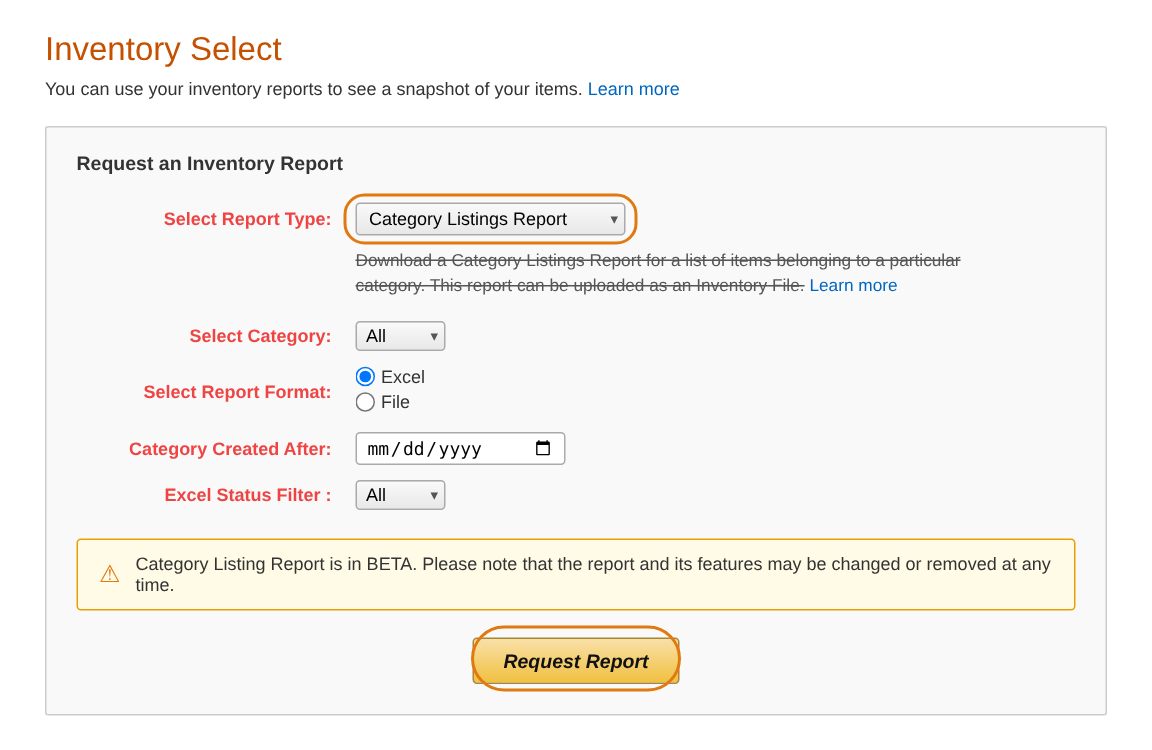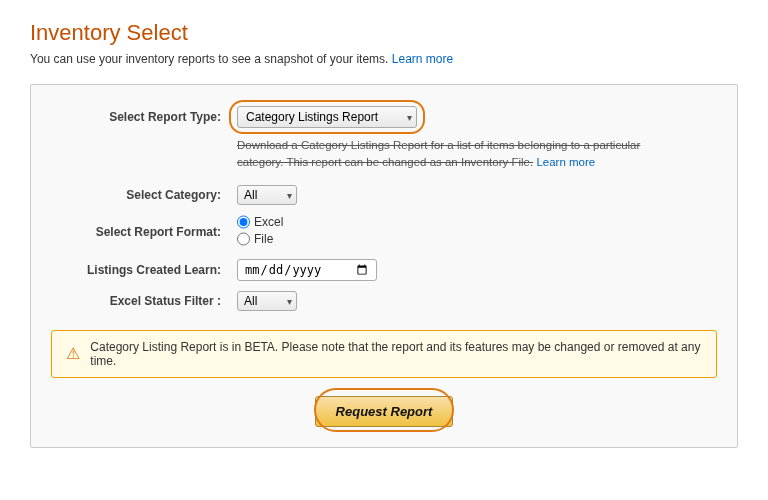--- a/index.html
+++ b/index.html
@@ -42,21 +42,21 @@
       border-collapse: collapse;
     }
     .form-table td {
       padding: 5px 6px;
       vertical-align: middle;
     }
     .form-table td.label {
       text-align: right;
       font-size: 12px;
       font-weight: bold;
-      color: #404040;
+      color: #ef4444;
       width: 180px;
       padding-right: 10px;
     }
     .form-table td.field {
       font-size: 12px;
     }
     .report-type-select {
       border: 1px solid #aaa;
       background: linear-gradient(to bottom, #f9f9f9, #e8e8e8);
       font-size: 12px;
@@ -190,41 +190,42 @@
 </head>
 <body>
 
 <h1 class="page-title">Inventory Select</h1>
 <p class="page-subtitle">
   <span>You can use your inventory reports to see a snapshot of your items.</span>
   <a href="#">Learn more</a>
 </p>
 
 <div class="panel">
+  <div class="panel-title">Request an Inventory Report</div>
 
   <table class="form-table">
     <tbody>
       <tr>
         <td class="label">Select Report Type:</td>
         <td class="field">
           <div style="position:relative; display:inline-block;">
             <div class="report-type-circle"></div>
             <div class="select-wrapper">
               <select class="report-type-select">
                 <option>Category Listings Report</option>
               </select>
             </div>
           </div>
         </td>
       </tr>
       <tr class="desc-row">
         <td class="label"></td>
         <td class="field">
           <div class="description-text">
-            <s>Download a Category Listings Report for a list of items belonging to a particular category. This report can be changed as an Inventory File.</s>
+            <s>Download a Category Listings Report for a list of items belonging to a particular category. This report can be uploaded as an Inventory File.</s>
             <a href="#">Learn more</a>
           </div>
         </td>
       </tr>
       <tr>
         <td class="label">Select Category:</td>
         <td class="field">
           <div class="select-wrapper">
             <select class="category-select">
               <option>All</option>
@@ -239,21 +240,21 @@
             <input type="radio" name="format" checked="" style="">
             <span>Excel</span>
           </label>
           <label class="radio-label">
             <input type="radio" name="format" style="">
             <span>File</span>
           </label>
         </td>
       </tr>
       <tr>
-        <td class="label">Listings Created Learn:</td>
+        <td class="label">Category Created After:</td>
         <td class="field">
           <input type="date" class="date-input" placeholder="yyyy-mm-dd" style="">
         </td>
       </tr>
       <tr>
         <td class="label">Excel Status Filter :</td>
         <td class="field">
           <div class="select-wrapper">
             <select class="category-select">
               <option>All</option>

